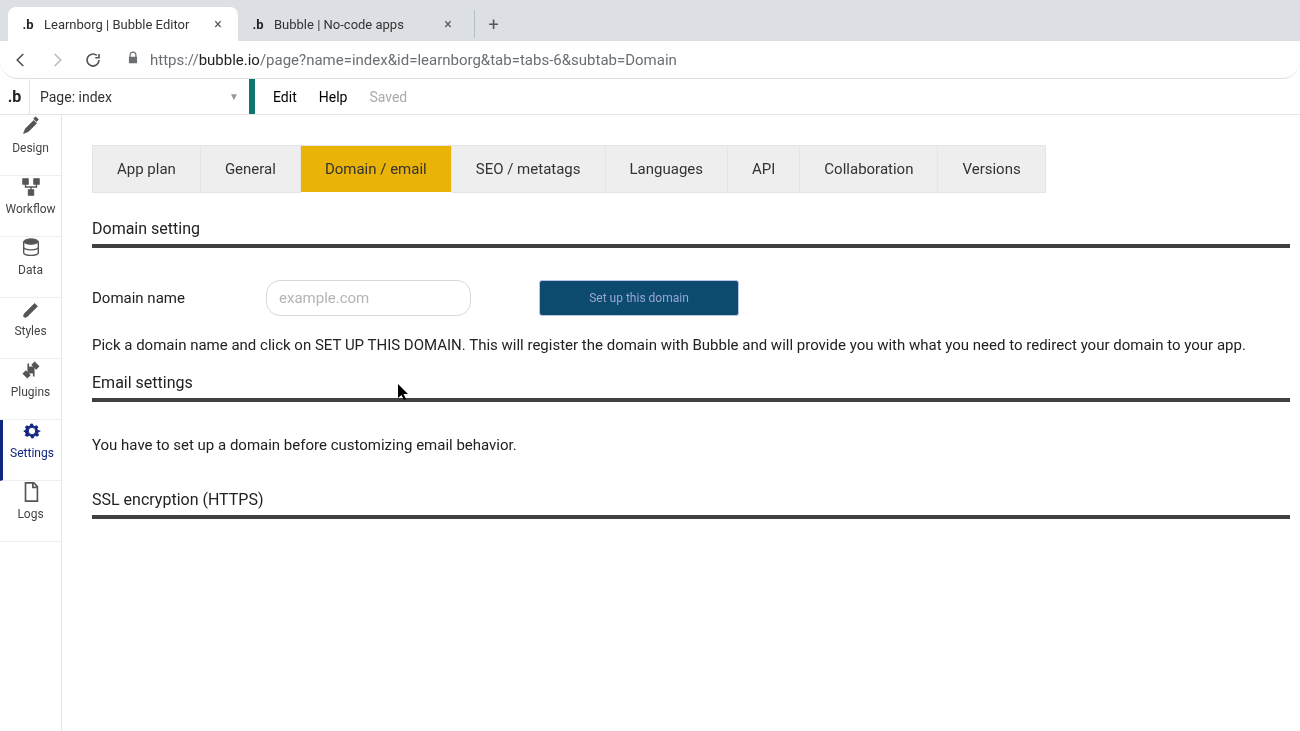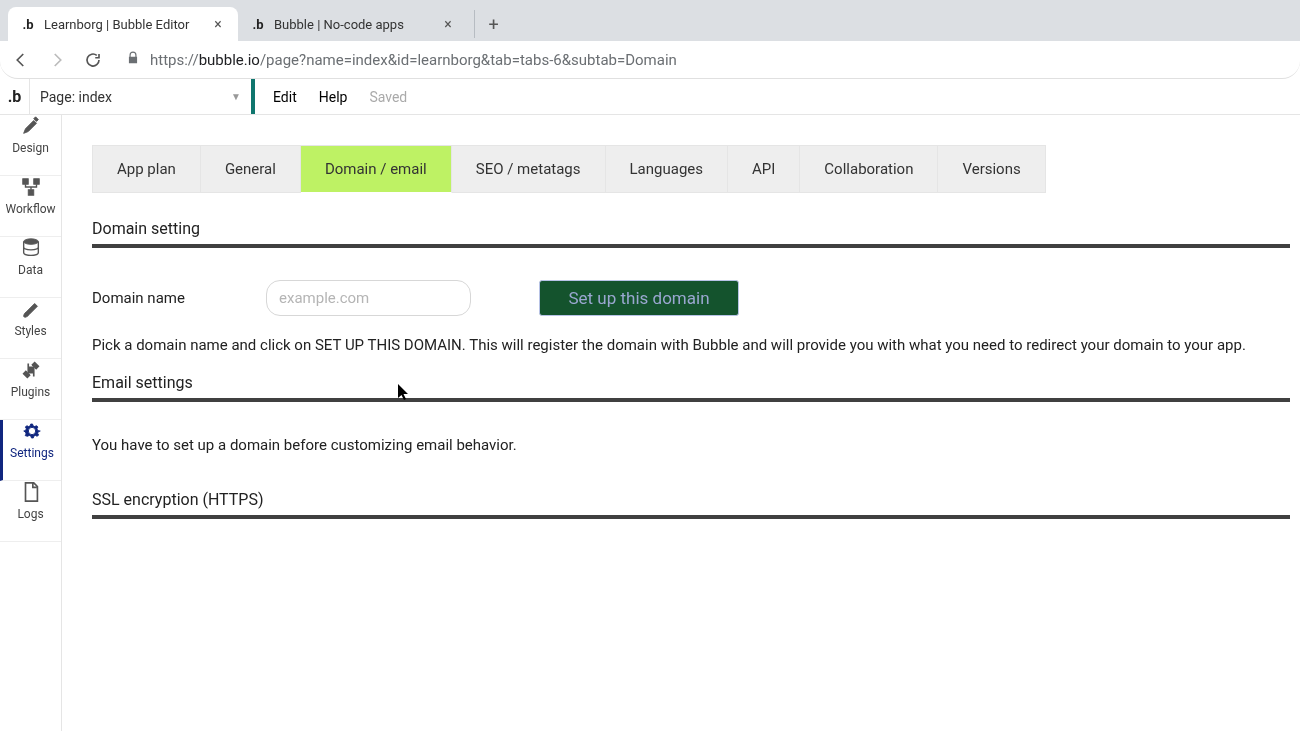--- a/index.html
+++ b/index.html
@@ -21,46 +21,46 @@
   .navbtn svg { width:18px; height:18px; }
   .urlwrap { flex:1; display:flex; align-items:center; gap:10px; font-size:15px; color:#3a3a3a; padding-left:8px;}
   .lockicon { color:#6b6f73; }
   .url-proto { color:#6b6f73; }
   .url-host { color:#202124; }
   .url-path { color:#6b6f73; }
 
   
   .appbar { height:36px; border-bottom:1px solid #e5e5e5; display:flex; align-items:center; }
   .applogo { width:30px; height:36px; display:flex; align-items:center; justify-content:center; border-right:1px solid #e5e5e5; font-weight:700; color:#222;}
-  .pagepick { display:flex; align-items:center; width:225px; padding:0 10px; font-size:14px; color:#333; justify-content:space-between; border-right:4px solid #0f766e; height:100%;}
+  .pagepick { display:flex; align-items:center; width:225px; padding:0 10px; font-size:14px; color:#333; justify-content:space-between; border-right:6px solid #0f766e; height:100%;}
   .pagepick .chev { color:#999; font-size:10px;}
   .appmenu { display:flex; gap:22px; padding-left:18px; font-size:14px; }
   .appmenu .disabled { color:#aaa; }
 
   
   .mainrow { display:flex; height:calc(731px - 41px - 38px - 36px); }
   .sidebar { width:62px; border-right:1px solid #e5e5e5; display:flex; flex-direction:column; }
   .sbitem { height:61px; border-bottom:1px solid #eee; display:flex; flex-direction:column; align-items:center; font-size:12px; color:#444; gap:4px; cursor:pointer;}
   .sbitem svg { width:22px; height:22px; fill:#555; stroke:#555;}
   .sbitem.active { color:#10267f; border-left:3px solid #10267f; }
   .sbitem.active svg { fill:#10267f; stroke:#10267f;}
   
   .content { flex:1; padding:30px 0 0 30px; overflow:auto; }
   .tabsrow { display:flex; background:#fff; }
   .stab { padding:14px 24px; background:#eeeeee; font-size:15px; color:#333; border:1px solid #e5e5e5; border-left:none; cursor:pointer; white-space:nowrap;}
   .stab:first-child { border-left:1px solid #e5e5e5;}
-  .stab.active { background:#bef264; border-bottom-color:#fff; }
+  .stab.active { background:#eab308; border-bottom-color:#fff; }
 
   .section { padding:18px 10px 0 0; }
   .sectitle { font-size:16px; color:#222; padding:8px 0 6px 0; border-bottom:4px solid #404040; margin-bottom:32px;}
   .formrow { display:flex; align-items:center; gap:24px; margin-bottom:18px; }
   .formlabel { width:150px; font-size:15px; color:#222; }
   .tinput { width:205px; height:36px; border:1px solid #d7d7d7; border-radius:14px; padding:0 12px; font-size:15px; color:#333; }
   .tinput::placeholder { color:#b5b5b5; }
-  .setupbtn { width:200px; height:36px; border:1px solid #b8c3e6; background:#14532d; color:#9aa7d0; border-radius:3px; font-size:17px; display:flex; align-items:center; justify-content:center; }
+  .setupbtn { width:200px; height:36px; border:1px solid #b8c3e6; background:#0c4a6e; color:#9aa7d0; border-radius:3px; font-size:12px; display:flex; align-items:center; justify-content:center; }
   .helptext { font-size:15px; color:#222; line-height:1.5; margin-bottom:8px; max-width:1170px;}
   
   .cursor { position:absolute; left:398px; top:384px; pointer-events:none; }
 </style>
 </head>
 <body>
 
 <div class="tabstrip">
   <div class="btab active">
     <span class="fav">.b</span>

